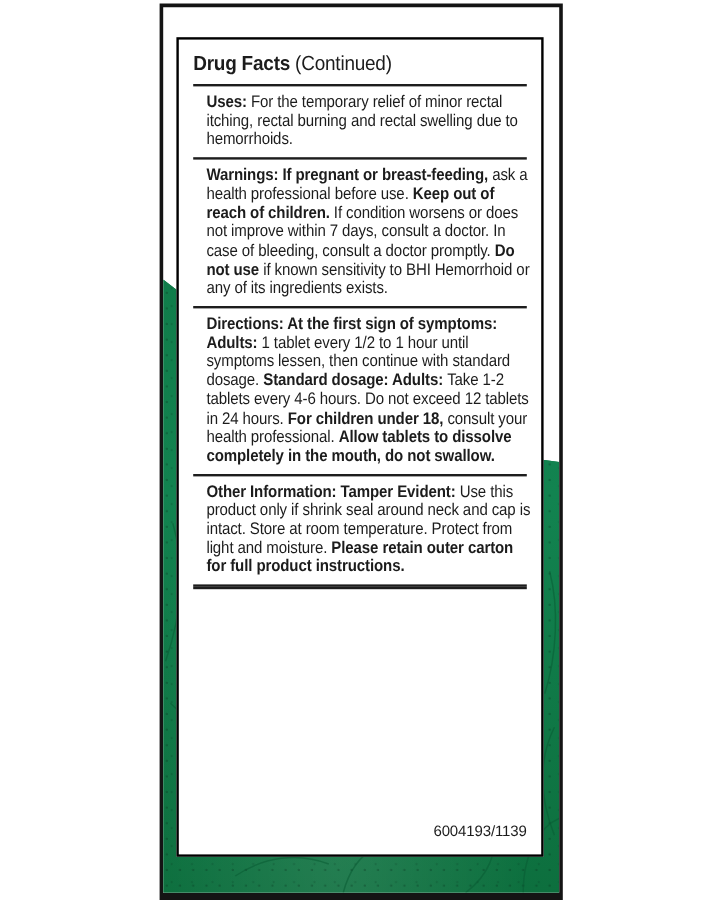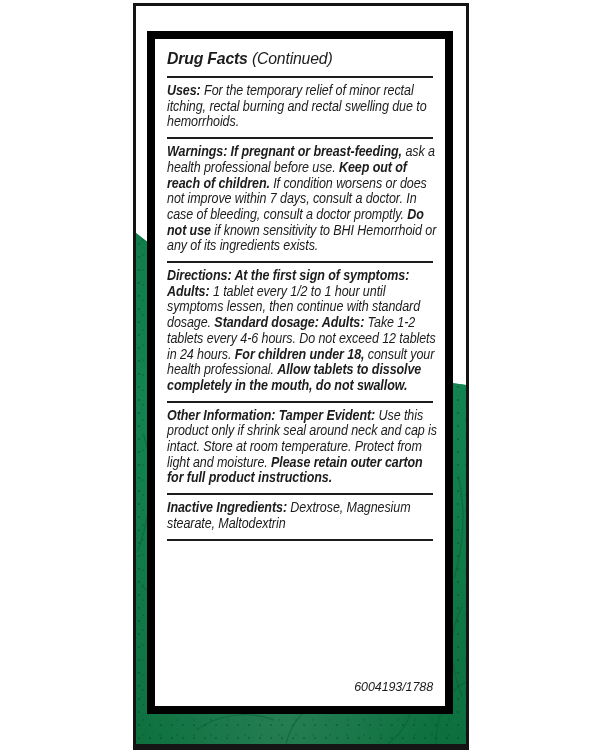--- a/index.html
+++ b/index.html
@@ -14,27 +14,27 @@
               background-image:
                 radial-gradient(circle at 3px 4px, rgba(6,40,24,.28) .7px, transparent 1.3px),
                 radial-gradient(circle at 7px 9px, rgba(6,40,24,.18) .6px, transparent 1.2px),
                 radial-gradient(ellipse at 45% 88%, rgba(255,255,255,.10), rgba(255,255,255,0) 60%),
                 linear-gradient(180deg,#0e7442 0%,#128350 55%,#0d6f3e 100%);
               background-size:11px 13px,17px 15px,100% 100%,100% 100%;
               clip-path:path('M0 227 C 80 290, 200 365, 330 379 L 330 738 L 0 738 Z');}
   .green-area svg{position:absolute;left:0;top:0;}
   
   .panel{position:absolute;left:147px;top:31px;width:306px;height:683px;box-sizing:border-box;
-         border:8px solid #000000;background:#ffffff;display:flex;flex-direction:column;
-         padding:4px 12px 12px;font-style:italic;}
+         border:2px solid #000000;background:#ffffff;display:flex;flex-direction:column;
+         padding:4px 12px 12px;}
   .title{font-size:17px;line-height:19px;padding:6px 0 8px;letter-spacing:-.2px;
          width:300px;transform:scaleX(.93);transform-origin:0 0;white-space:nowrap;}
   .b{font-weight:700;}
   .rule{border:0;border-top:2px solid #1d1d1d;margin:0;width:100%;}
-  .section{padding:5px 0 7px;}
+  .section{padding:5px 0 7px;margin-left:11px;}
   .rich{font-size:14px;line-height:15.7px;letter-spacing:-.1px;width:306px;
         transform:scaleX(.895);transform-origin:0 0;}
   .spacer{flex:1;}
   .code{text-align:right;font-size:12.5px;line-height:14px;letter-spacing:-.1px;}
 </style>
 </head>
 <body>
 
 <div class="stage">
 
@@ -76,24 +76,21 @@
   <div class="section">
     <p class="rich" style="margin:0"><span class="b">Directions: At the first sign of symptoms: Adults: </span><span>1 tablet every 1/2 to 1 hour until symptoms lessen, then continue with standard dosage. </span><span class="b">Standard dosage: Adults: </span><span>Take 1-2 tablets every 4-6 hours. Do not exceed 12 tablets in 24 hours. </span><span class="b">For children under 18, </span><span>consult your health professional. </span><span class="b">Allow tablets to dissolve completely in the mouth, do not swallow.</span></p>
   </div>
   <hr class="rule">
 
   <div class="section">
     <p class="rich" style="margin:0"><span class="b">Other Information: Tamper Evident: </span><span>Use this product only if shrink seal around neck and cap is intact. Store at room temperature. Protect from light and moisture. </span><span class="b">Please retain outer carton for full product instructions.</span></p>
   </div>
   <hr class="rule">
 
-  <div class="section">
-    <p class="rich" style="margin:0"><span class="b">Inactive Ingredients: </span><span>Dextrose, Magnesium stearate, Maltodextrin</span></p>
-  </div>
   <hr class="rule">
 
 
 </div>
     <div class="spacer"></div>
-    <div class="code">6004193/1788</div>
+    <div class="code">6004193/1139</div>
   </div>
 
 </div>
 
 </body></html>

